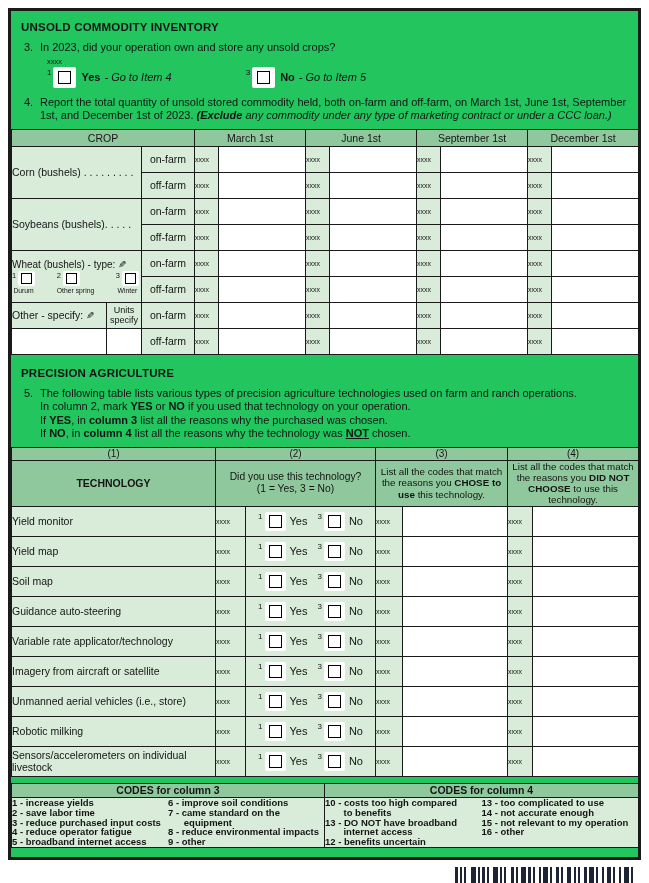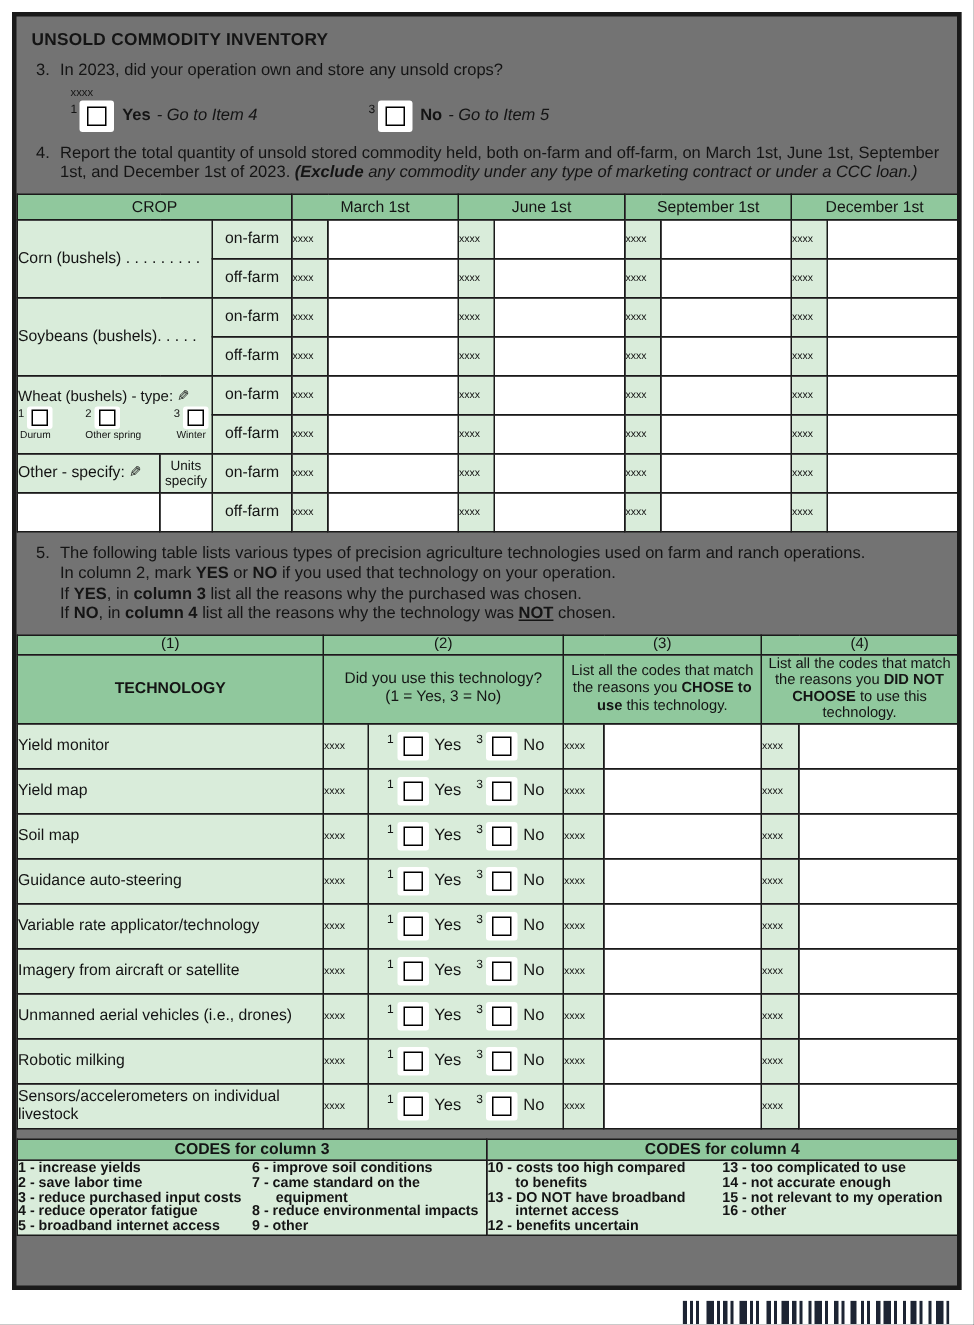--- a/index.html
+++ b/index.html
@@ -1,20 +1,20 @@
 <!DOCTYPE html>
 <html><head>
 <meta charset="utf-8">
 <style>
   * { margin:0; padding:0; box-sizing:border-box; }
   body { background:#fff; }
   .page { position:relative; width:649px; height:883px; background:#ffffff;
           font-family:"Liberation Sans","DejaVu Sans",sans-serif; color:#141414; overflow:hidden; }
   .box { position:absolute; left:8px; top:8px; width:633px; height:852px;
-         border:3px solid #1a1a1a; background:#737373; overflow:hidden; }
+         border:3px solid #1a1a1a; background:#22c55e; overflow:hidden; }
 
   .section-title { font-weight:bold; font-size:11.5px; padding:10px 0 0 10px; letter-spacing:.2px; }
   .q { display:flex; padding:8px 8px 0 13px; font-size:11px; line-height:13.5px; }
   .qnum { width:16px; flex:none; }
   .qtext { flex:1; }
   .goto { font-style:italic; }
   .bold { font-weight:bold; }
 
   .ans-block { padding-left:36px; margin-top:3px; }
   .xxxx-sm { font-size:7.5px; line-height:8px; }
@@ -250,20 +250,21 @@
         <td class="lg xxxx">xxxx</td>
             <td class="white"></td>
         <td class="lg xxxx">xxxx</td>
             <td class="white"></td>
         <td class="lg xxxx">xxxx</td>
             <td class="white"></td>
       </tr>
     </tbody>
       </table>
 
+    <div class="section-title" style="padding-top:12px">PRECISION AGRICULTURE</div>
 
     <div class="q">
       <span class="qnum">5.</span>
       <span class="qtext">
         <span style="display:block"><span>The following table lists various types of precision agriculture technologies used on farm and ranch operations.</span></span>
         <span style="display:block"><span>In column 2, mark </span><span style="font-weight: bold;">YES</span><span> or </span><span style="font-weight: bold;">NO</span><span> if you used that technology on your operation.</span></span>
         <span style="display:block"><span>If </span><span style="font-weight: bold;">YES</span><span>, in </span><span style="font-weight: bold;">column 3</span><span> list all the reasons why the purchased was chosen.</span></span>
         <span style="display:block"><span>If </span><span style="font-weight: bold;">NO</span><span>, in </span><span style="font-weight: bold;">column 4</span><span> list all the reasons why the technology was </span><span style="font-weight: bold; text-decoration: underline;">NOT</span><span> chosen.</span></span>
       </span>
     </div>
@@ -421,21 +422,21 @@
                 </span>
                 <span class="ynlab">No</span>
               </div>
             </td>
             <td class="lg xxxx">xxxx</td>
             <td class="white"></td>
             <td class="lg xxxx">xxxx</td>
             <td class="white"></td>
           </tr>
       <tr class="body">
-            <td class="lg techlab">Unmanned aerial vehicles (i.e., drones)</td>
+            <td class="lg techlab">Unmanned aerial vehicles (i.e., store)</td>
             <td class="lg xxxx">xxxx</td>
             <td class="lg yesno">
               <div class="yesno-inner">
                 <span class="cbnum">1</span>
                 <span class="patch">
                   <span class="cb"></span>
                 </span>
                 <span class="ynlab">Yes</span>
                 <span class="cbnum n2">3</span>
                 <span class="patch">

